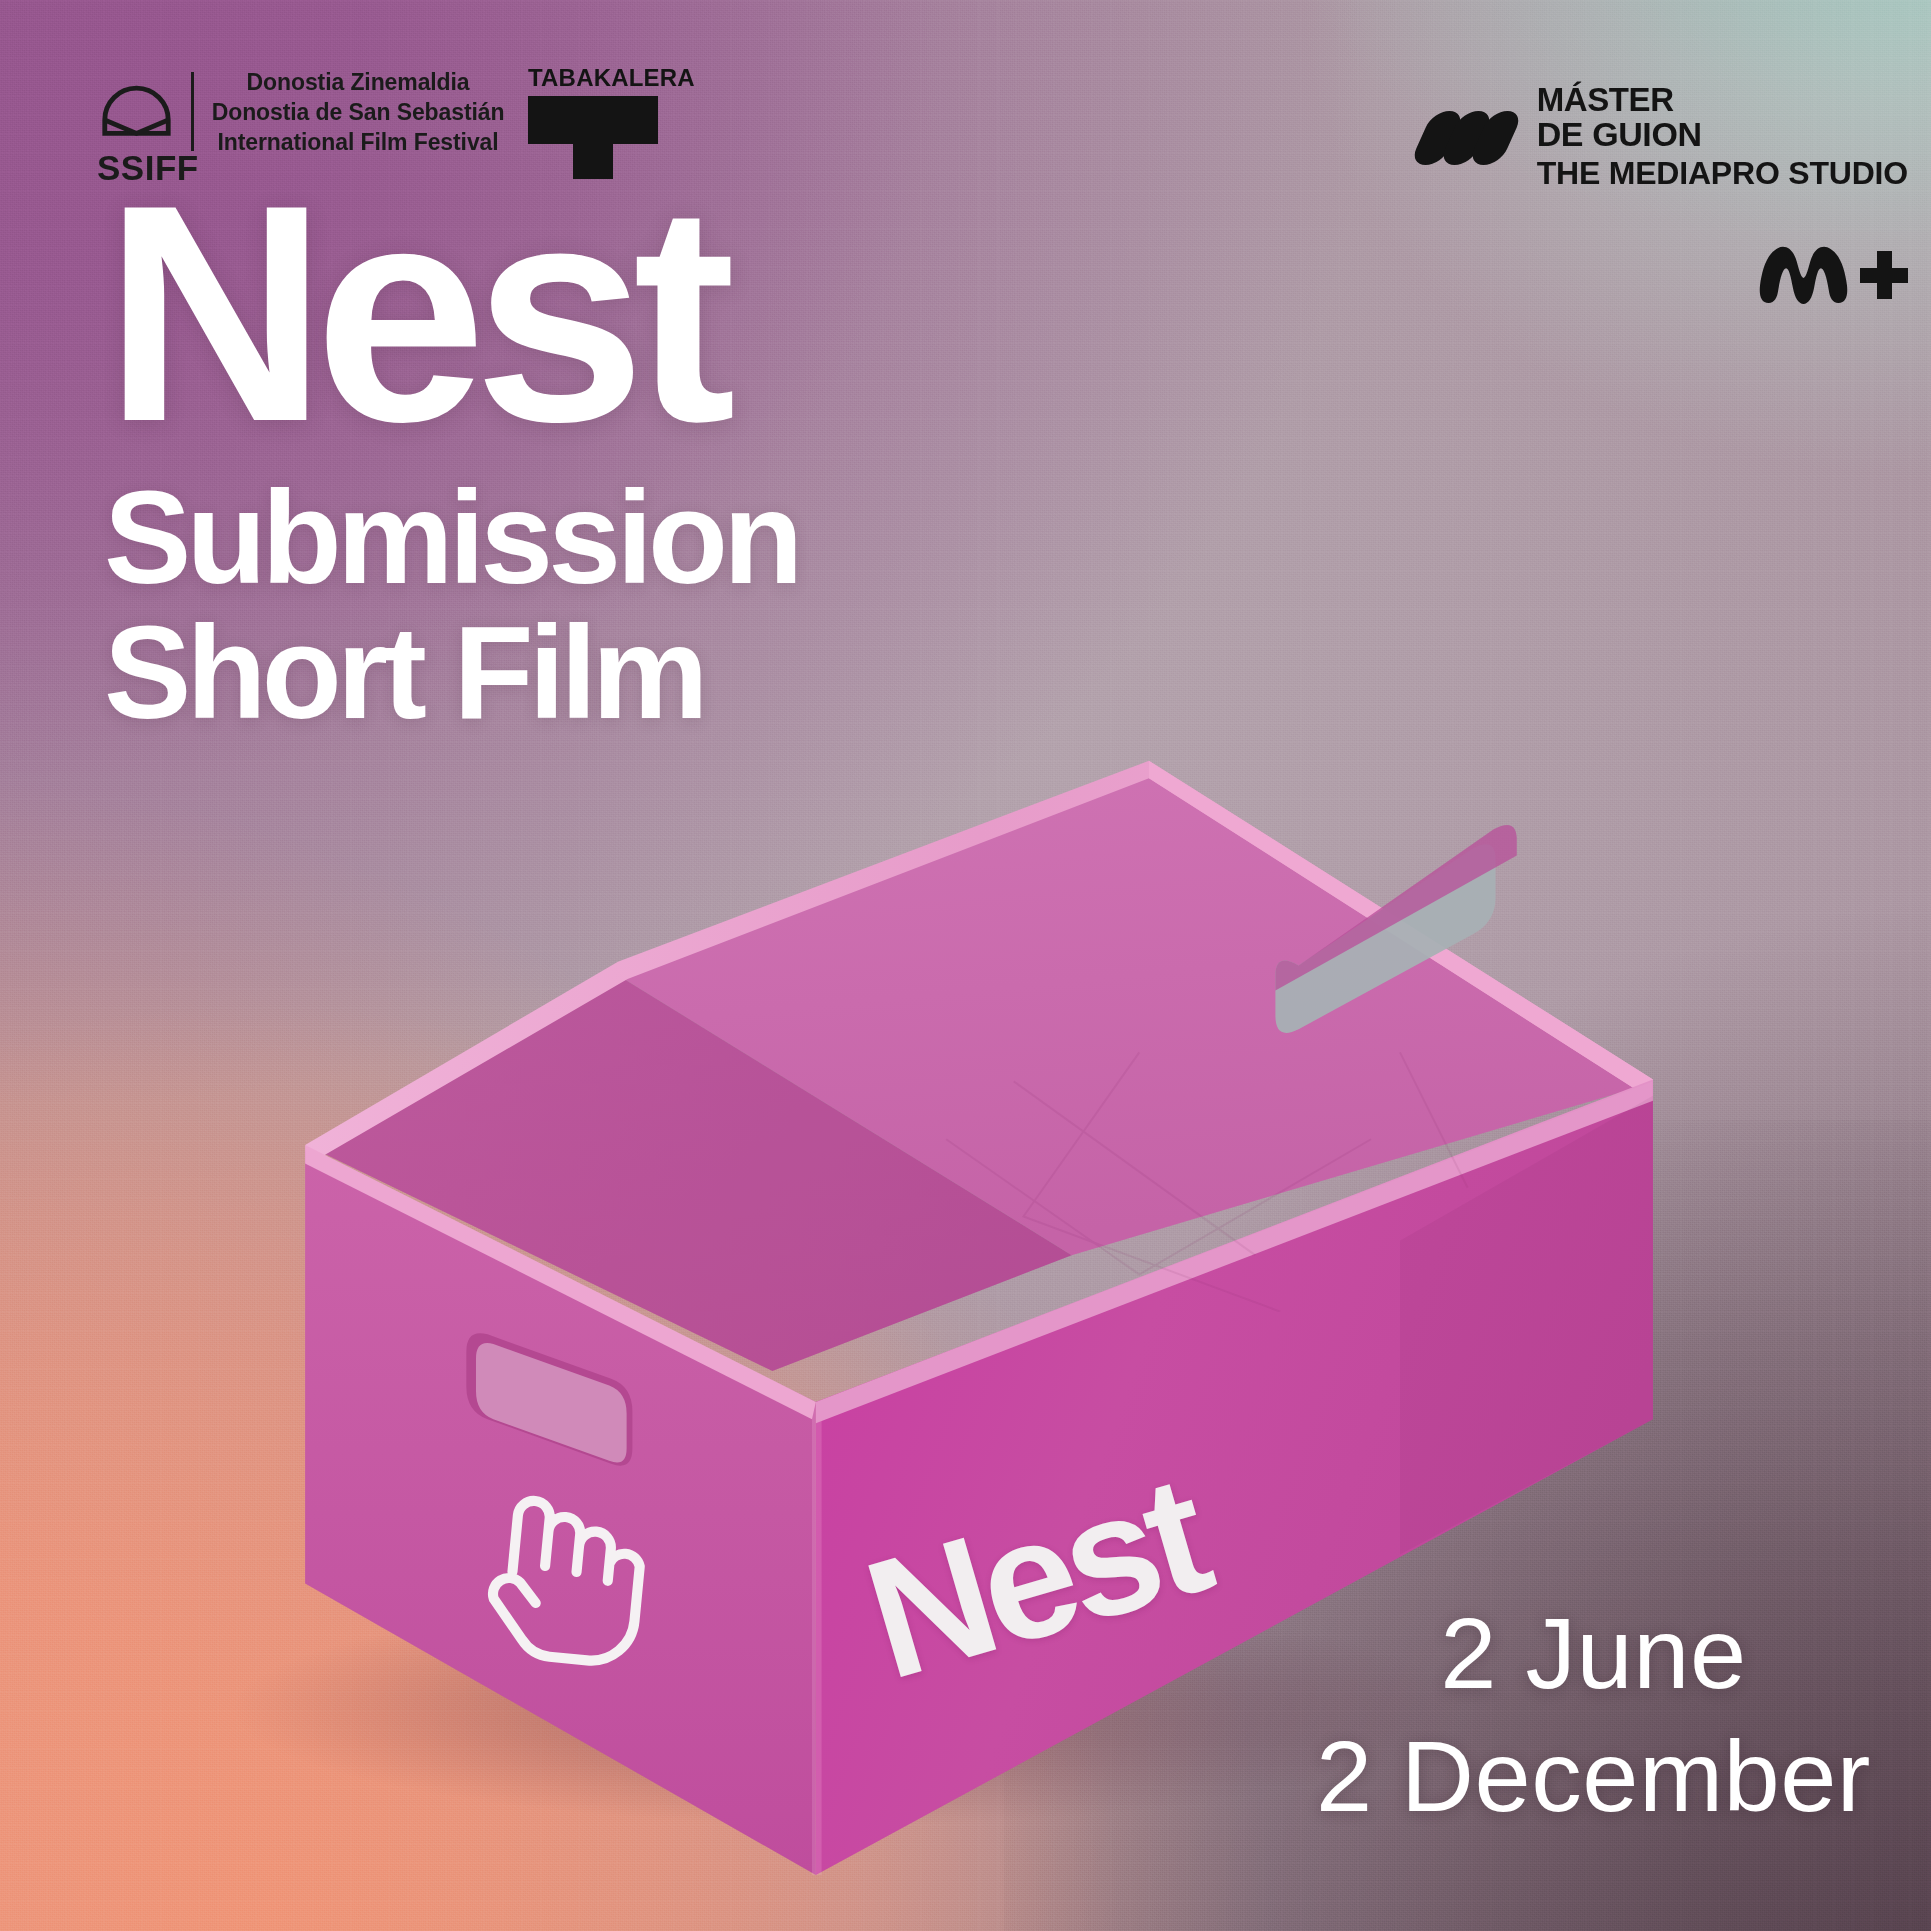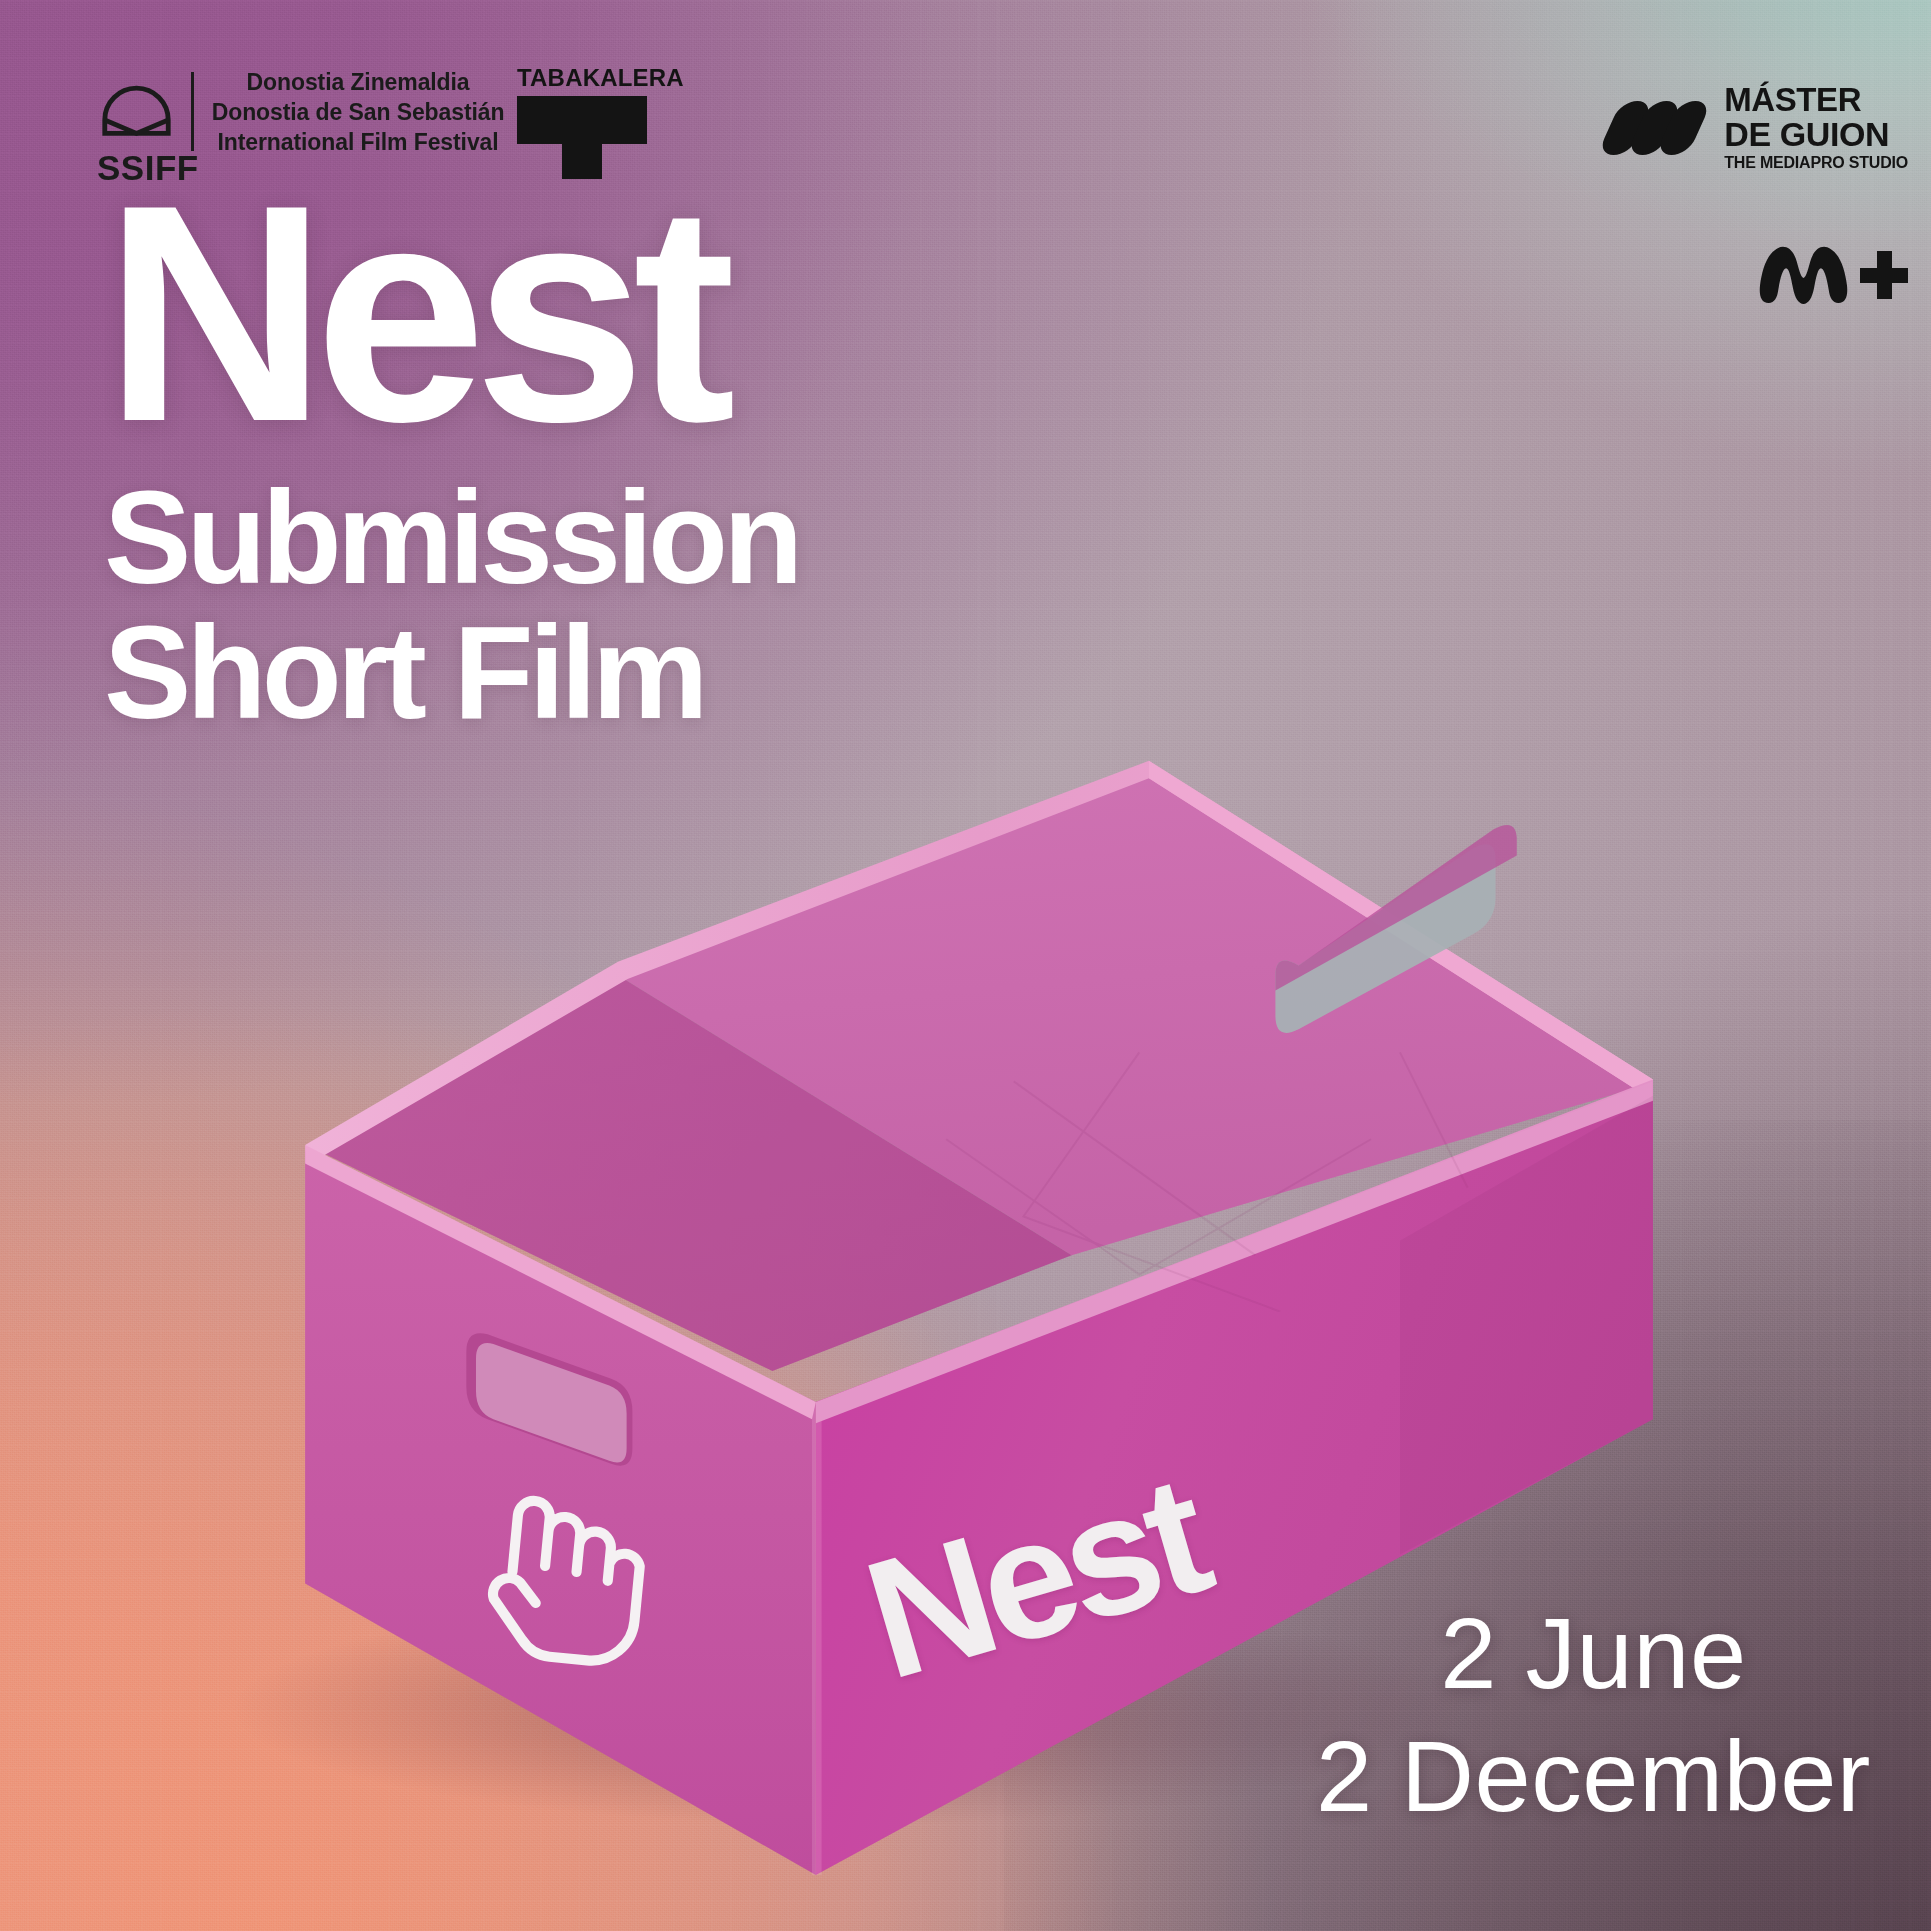--- a/index.html
+++ b/index.html
@@ -59,39 +59,39 @@
   .ssiff{ position:absolute; left:97px; top:68px; display:flex; align-items:flex-start; }
   .ssiff-mark{ width:79px; }
   .ssiff-shell{ display:block; }
   .ssiff-abbr{
     font-size:35px; font-weight:bold; color:#1b1b1b;
     letter-spacing:0.5px; margin-top:4.8px; text-align:center; width:79px;
   }
   .ssiff-rule{ width:2.9px; background:#1b1b1b; height:79px; margin:3.9px 17.4px 0 15.4px; }
   .ssiff-lines{ font-size:23px; font-weight:bold; color:#1b1b1b; line-height:1.30; letter-spacing:-0.1px;text-align:center; }
 
-  .tabakalera{ position:absolute; left:517px; top:66px; width:130px; }
+  .tabakalera{ position:absolute; left:528px; top:66px; width:130px; }
   .tab-word{ font-size:24px; font-weight:bold; color:#141414; letter-spacing:0.2px; line-height:1; }
   .tab-t{ position:relative; margin-top:5.8px; height:83px; }
   .tab-t-bar{ position:absolute; left:0; top:0; width:130px; height:48px; background:#141414; }
   .tab-t-stem{ position:absolute; left:45px; top:48px; width:40px; height:35px; background:#141414; }
 
   .mediapro{ position:absolute; right:23px; top:83px; display:flex; align-items:center; }
   .mp-mark{ width:100px; height:60px; position:relative; margin-right:17.4px; }
   .mp-bar{
     position:absolute; top:2.9px; width:33px; height:54px;
     background:#141414; border-radius:16.4px; transform:skewX(-24deg);
   }
   .mp-bar.b1{ left:1.9px; }
   .mp-bar.b2{ left:31px; }
   .mp-bar.b3{ left:60px; }
   .mp-text{ }
   .mp-l1{ font-size:33px; font-weight:bold; color:#141414; line-height:1.02; letter-spacing:-0.4px; }
   .mp-l2{ font-size:34px; font-weight:bold; color:#141414; line-height:1.02; letter-spacing:-0.4px; }
-  .mp-l3{ font-size:16px; font-weight:bold; color:#141414; line-height:1.25; letter-spacing:-0.2px; margin-top:1.9px; }
+  .mp-l3{ font-size:32px; font-weight:bold; color:#141414; line-height:1.25; letter-spacing:-0.2px; margin-top:1.9px; }
 
   .movistar{ position:absolute; right:23px; top:245px; display:flex; align-items:center; }
   .mov-m{ display:block; }
   .mov-plus{ position:relative; width:48px; height:48px; margin-left:11.6px; }
   .mov-plus:before,.mov-plus:after{ content:""; position:absolute; background:#141414; }
   .mov-plus:before{ left:17.4px; top:0; width:14.5px; height:48px; }
   .mov-plus:after{ left:0; top:17.4px; width:48px; height:14.5px; }
 
   
   .headline{ position:absolute; left:104px; top:189px; }

